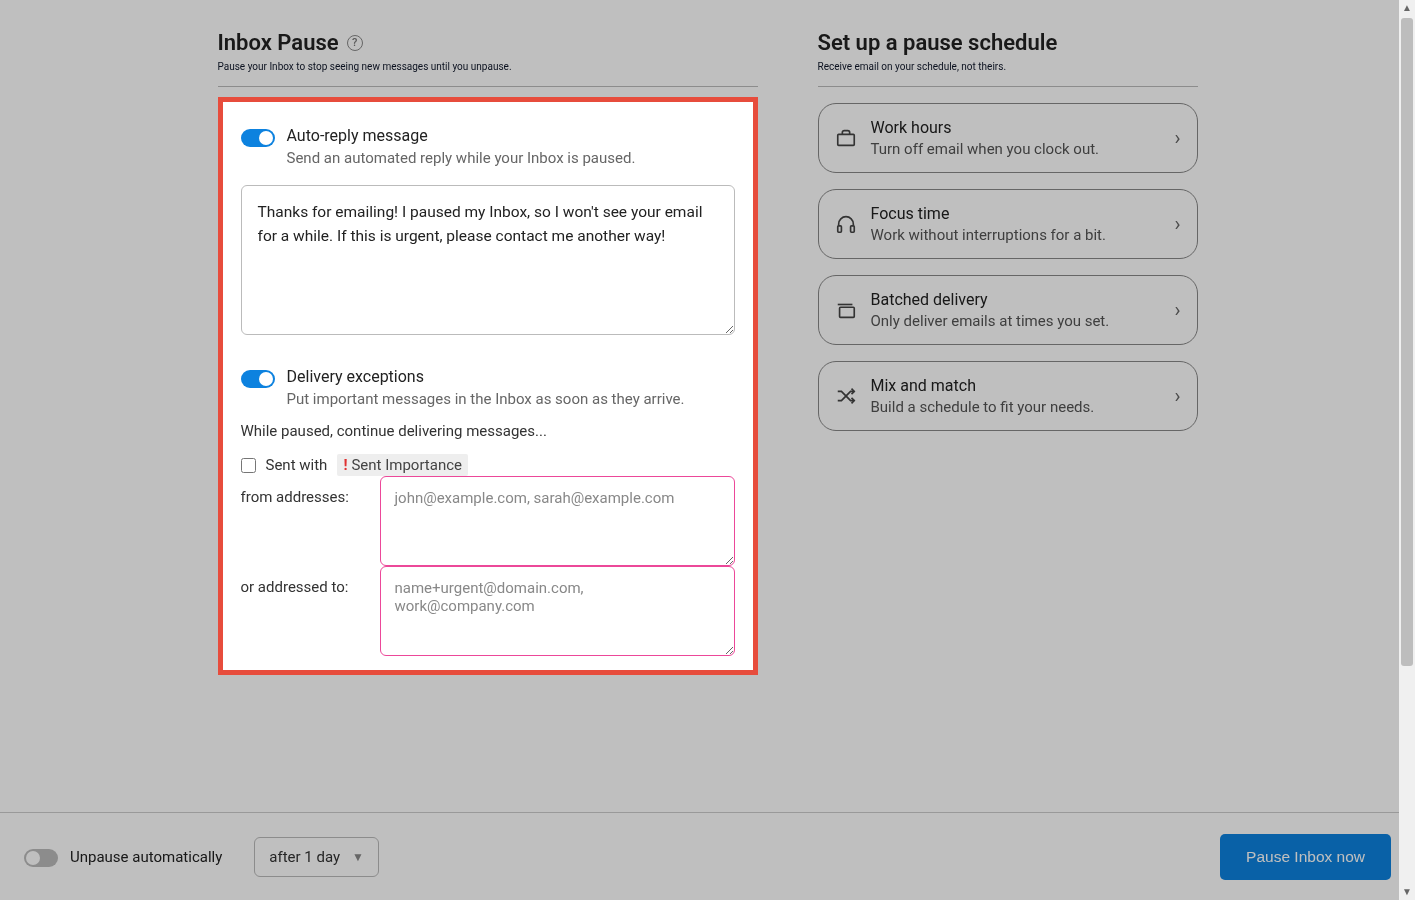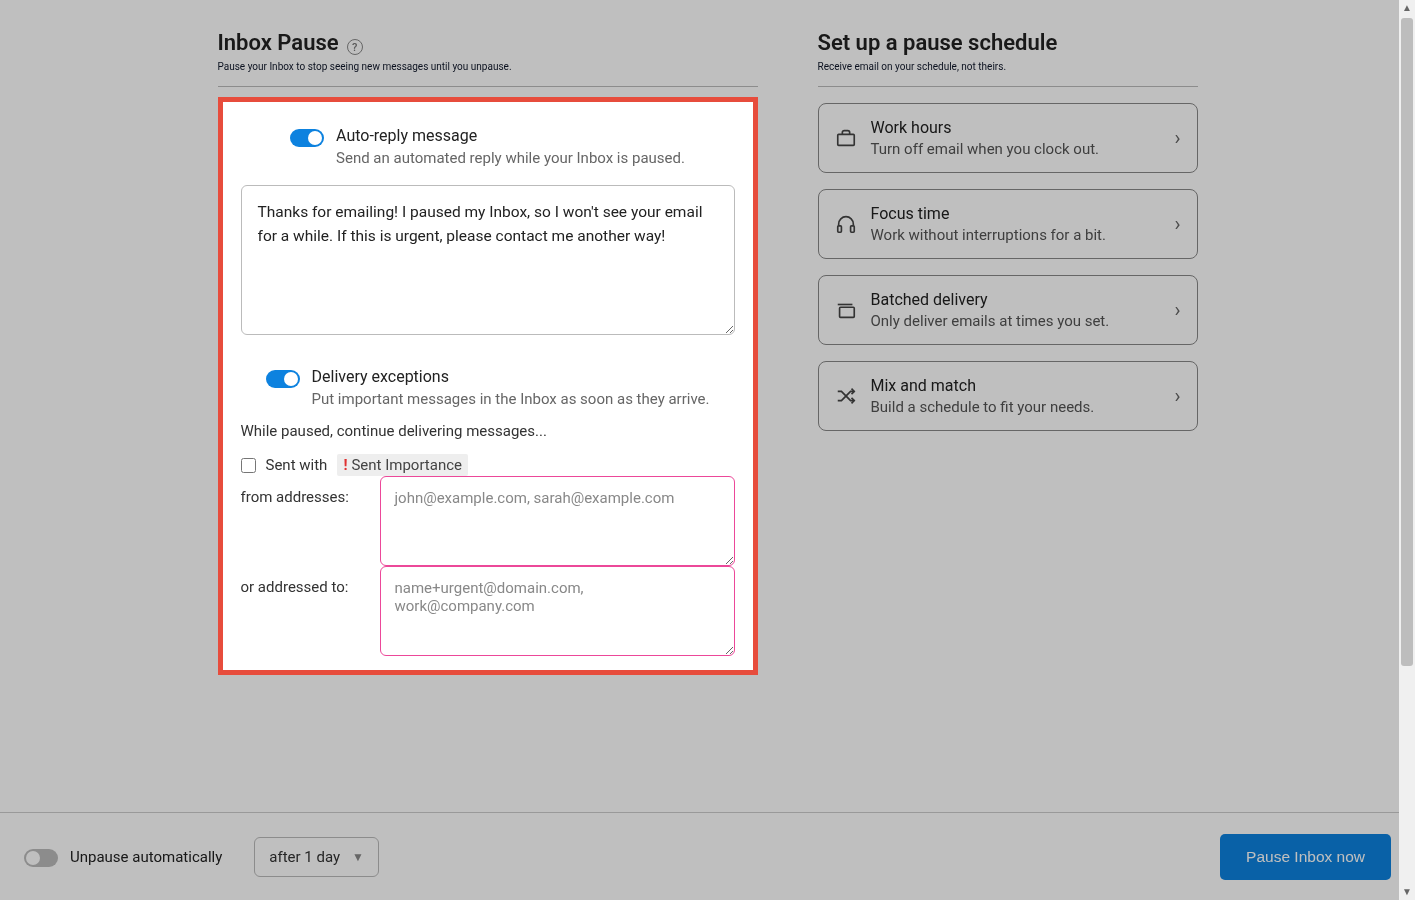--- a/index.html
+++ b/index.html
@@ -32,21 +32,21 @@
     height: calc(100% - 80px);
   }
   .left-col { flex: 1 1 55%; }
   .right-col { flex: 0 0 380px; }
 
   .section-title {
     font-size: 22px;
     font-weight: 600;
     color: #222;
     display: flex;
-    align-items: flex-end;
+    align-items: center;
     gap: 8px;
   }
   .info-icon {
     display:inline-flex;
     align-items:center;
     justify-content:center;
     width:16px; height:16px;
     border:1px solid #888;
     border-radius:50%;
     font-size:11px;
@@ -68,21 +68,21 @@
   
   .highlight-panel {
     position: relative;
     background: #fff;
     border: 5px solid #e74c3c;
     padding: 24px 18px 14px 18px;
     margin-top: 10px;
     z-index: 100;
   }
 
-  .toggle-row { display:flex; align-items:flex-start; gap:12px;justify-content:center; }
+  .toggle-row { display:flex; align-items:flex-start; gap:12px; }
   .toggle {
     position: relative;
     width: 34px; height: 18px;
     border-radius: 9px;
     flex-shrink:0;
     margin-top:3px;
   }
   .toggle.on { background:#0d82df; }
   .toggle.off { background:#bbb; }
   .toggle .knob {
@@ -140,21 +140,21 @@
     color:#555;
     min-height: 90px;
     resize: both;
     font-family: inherit;
   }
   textarea::placeholder { color:#888; }
 
   
   .schedule-card {
     border:1px solid #888;
-    border-radius:8px;
+    border-radius:18px;
     padding: 14px 16px;
     margin-top: 16px;
     display:flex;
     align-items:center;
     gap:14px;
     cursor:pointer;
     background: transparent;
   }
   .schedule-card .icon {
     width:22px; height:22px; flex-shrink:0;

